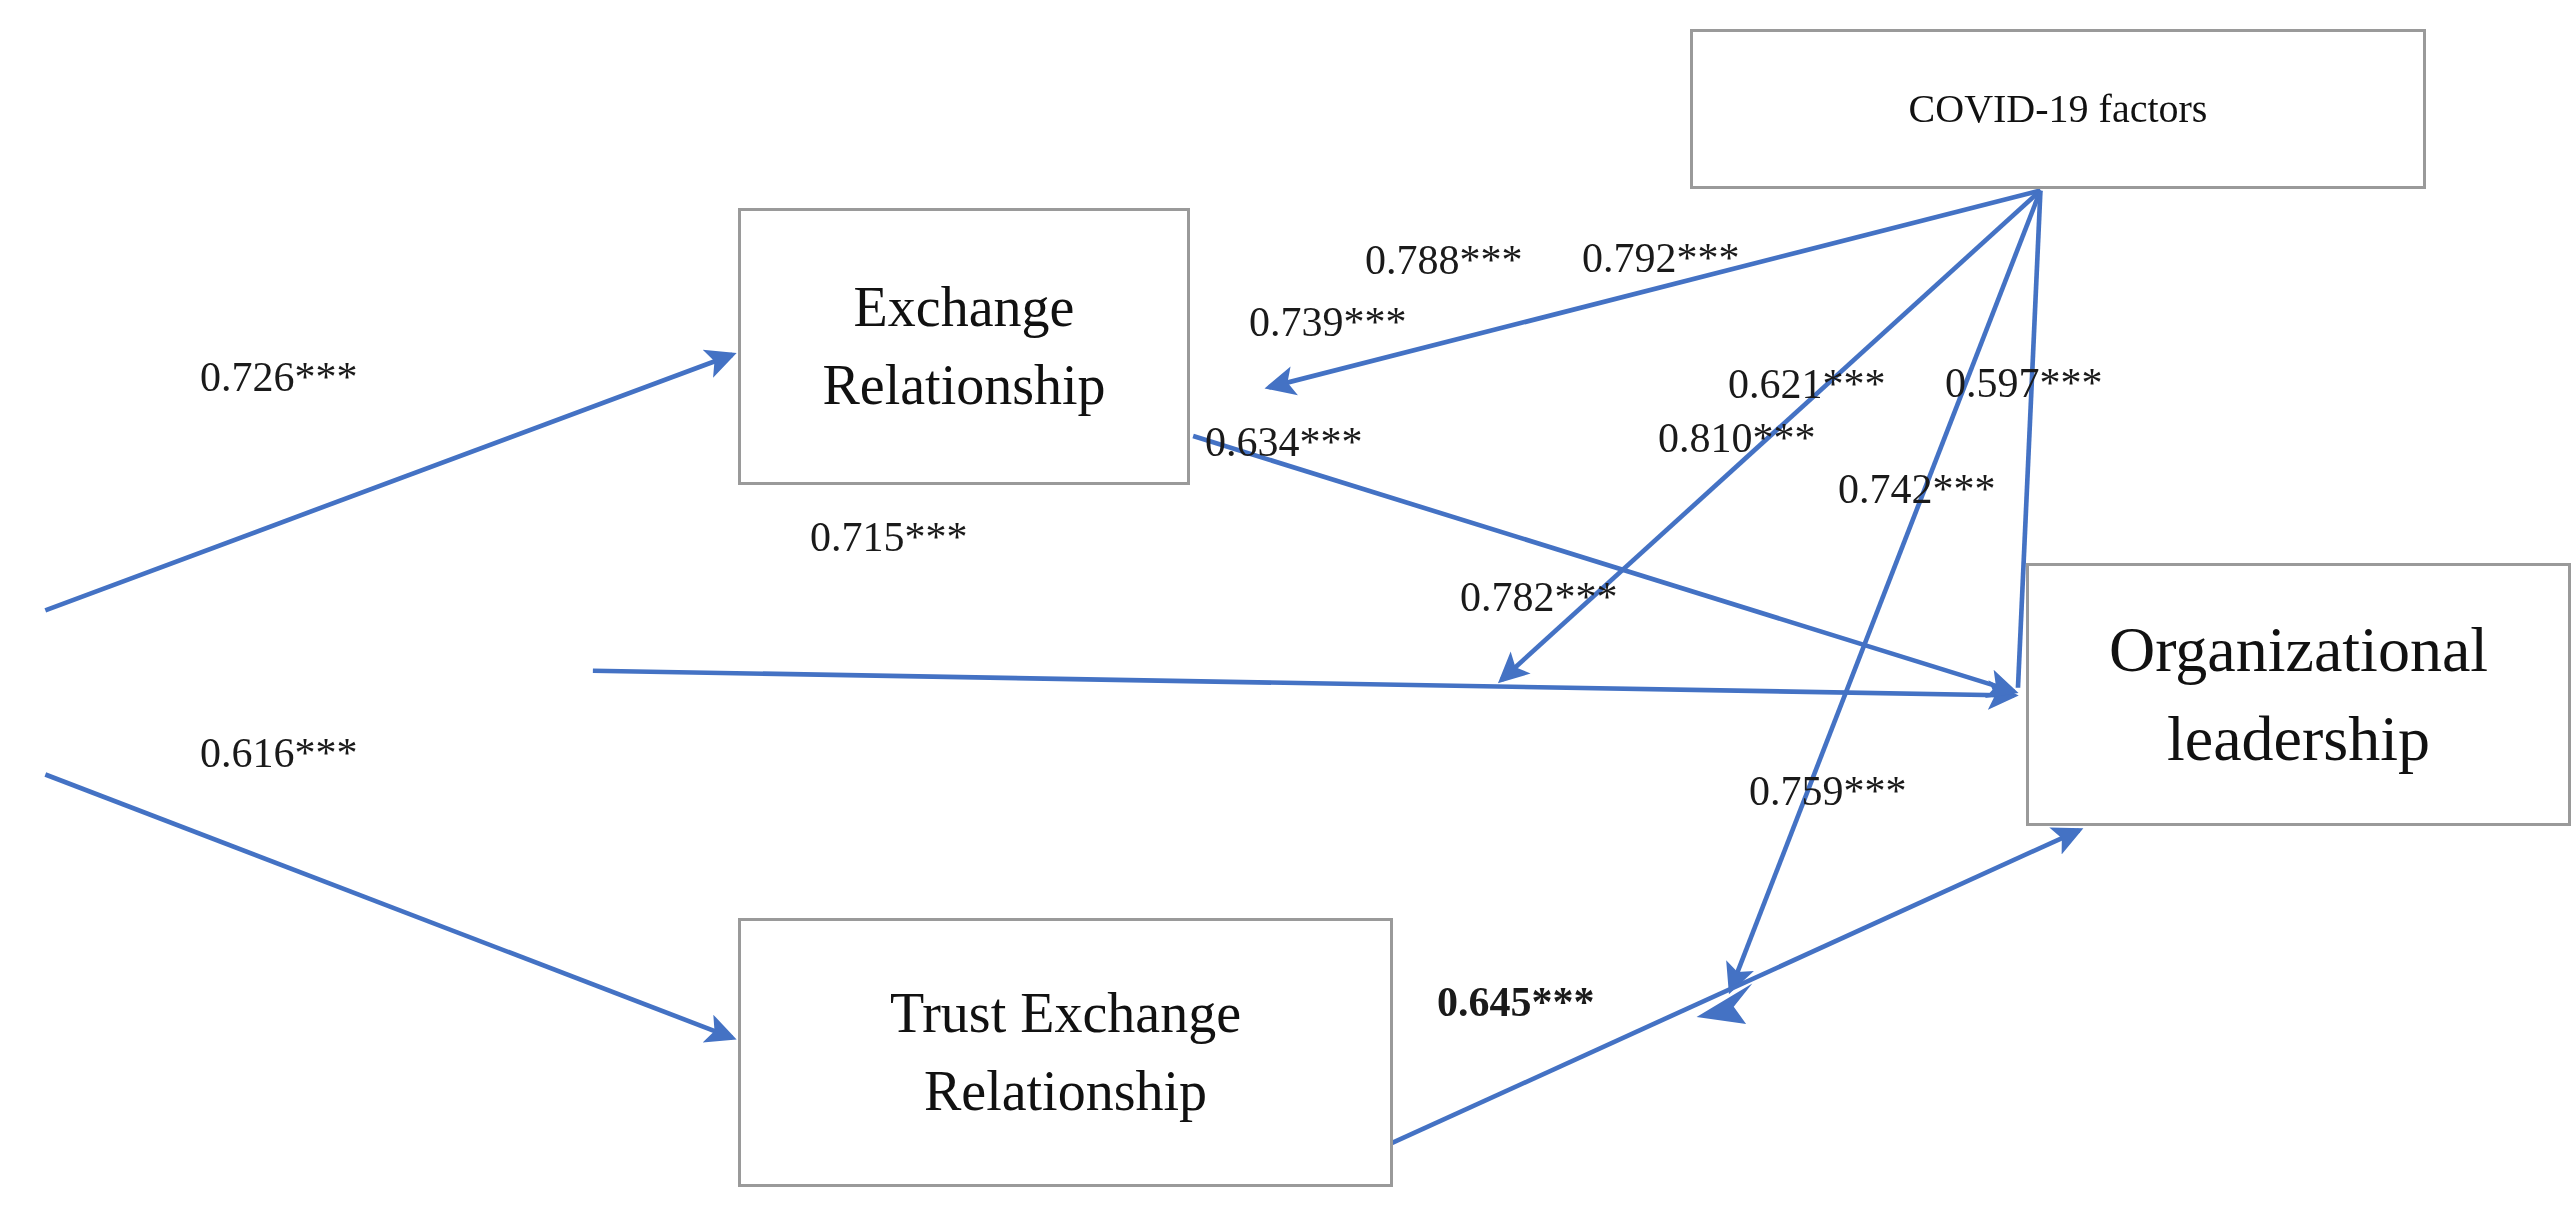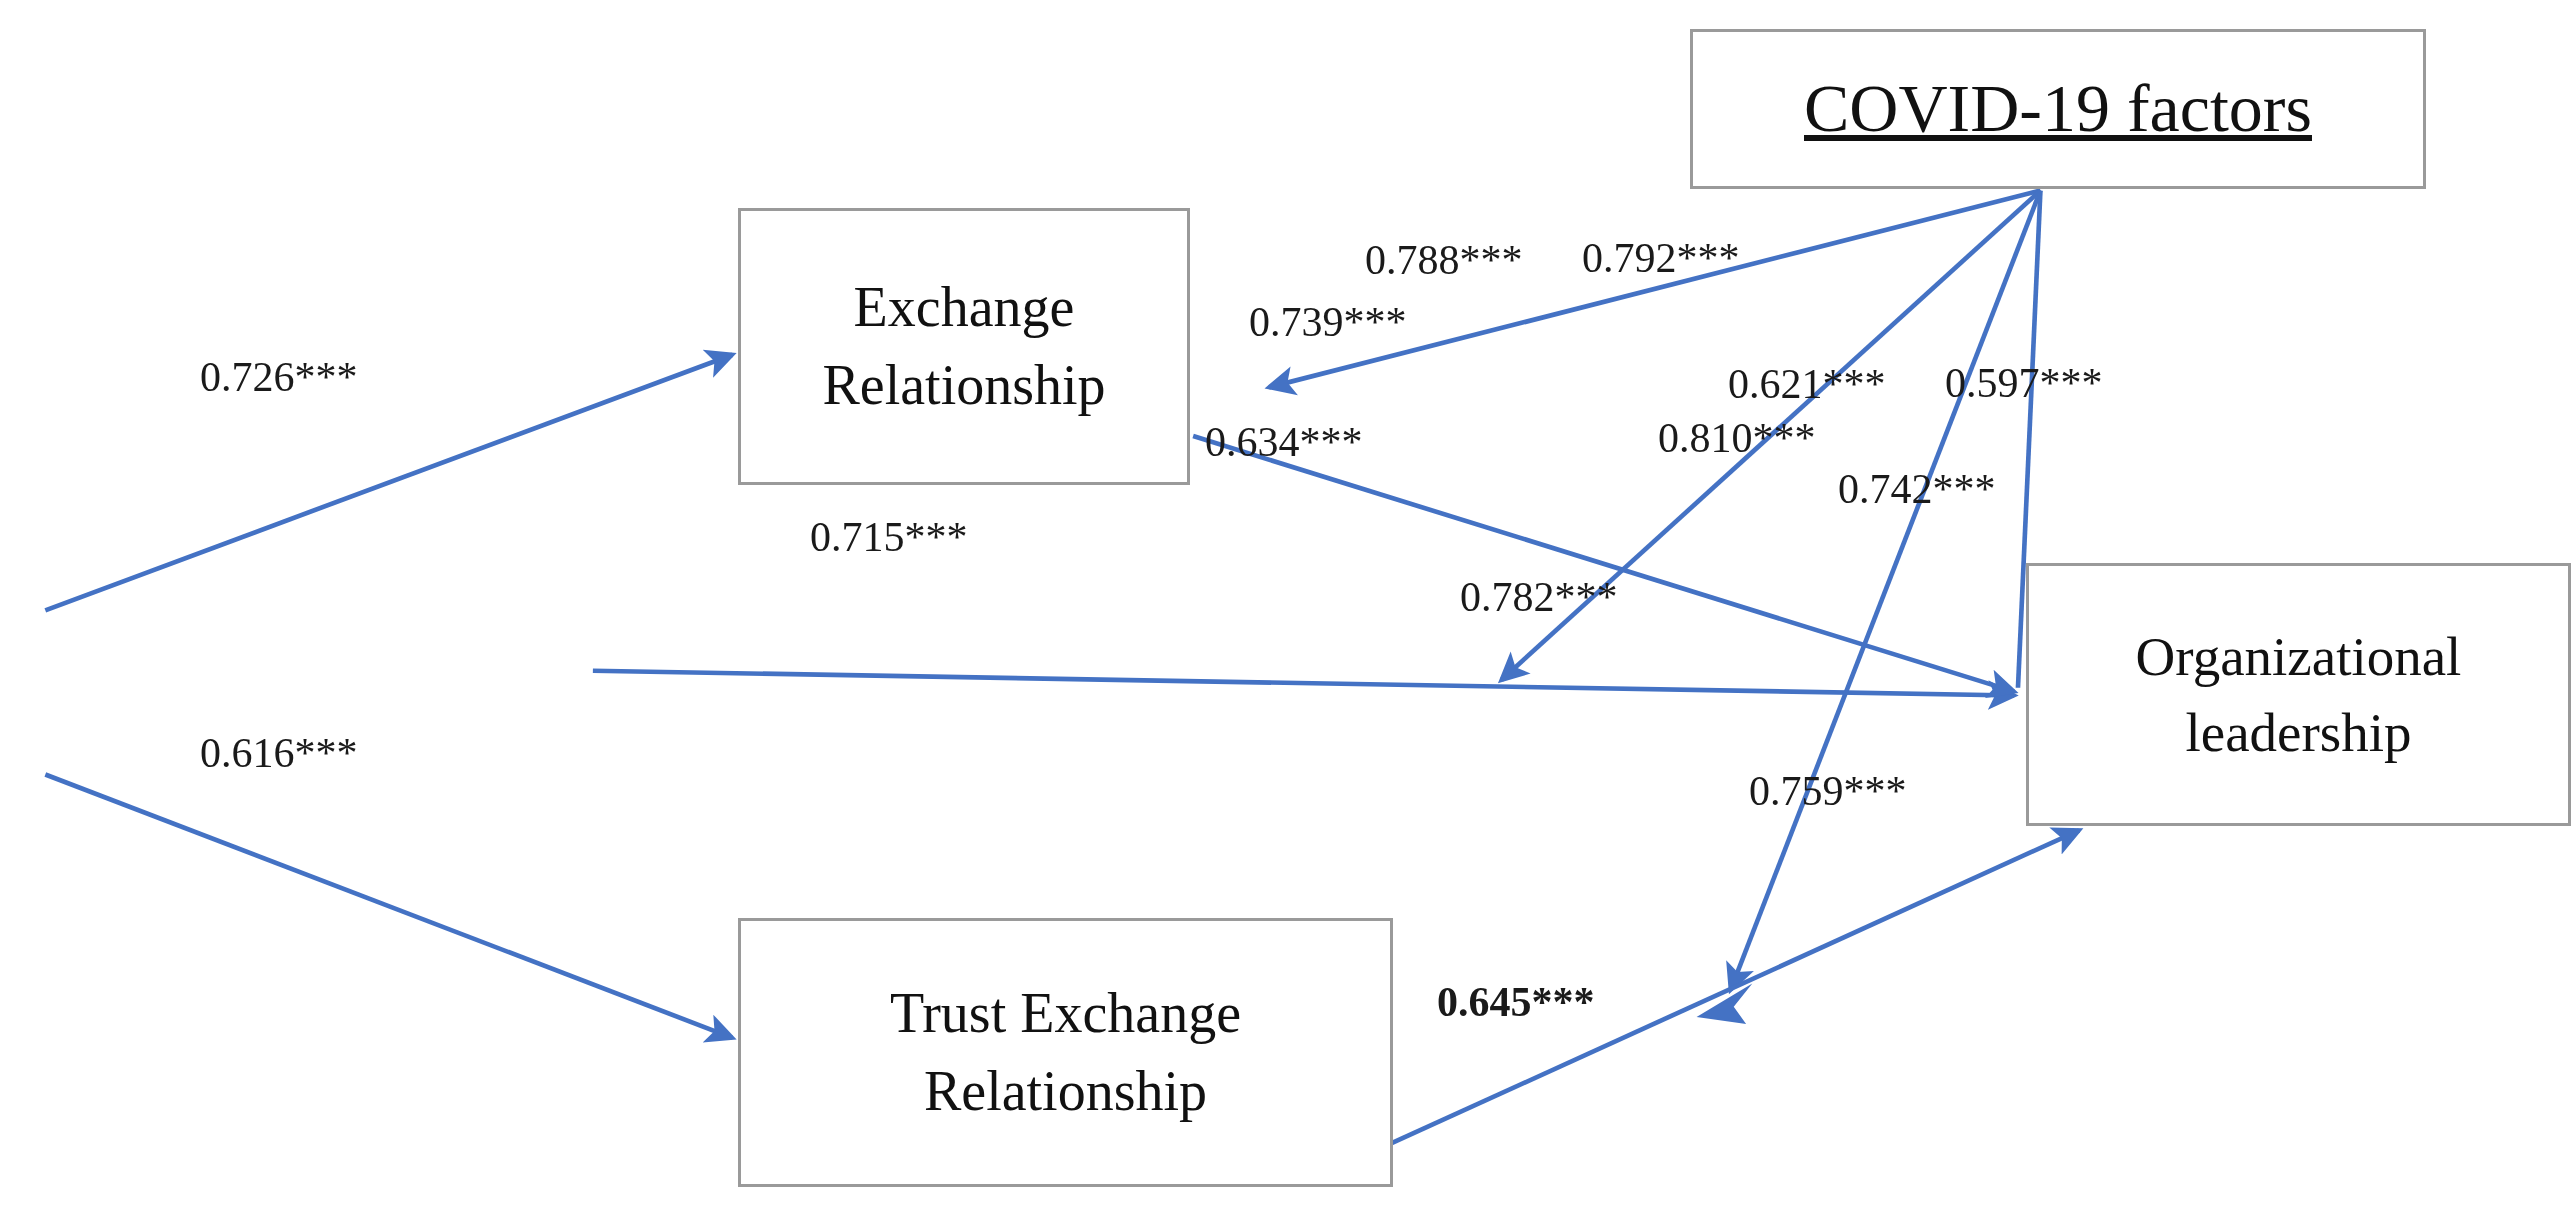--- a/index.html
+++ b/index.html
@@ -98,25 +98,25 @@
   <div class="node-box" style="left:738px; top:208px; width:452px; height:277px; font-size:56px;">
     <span class="node-label">Exchange
 Relationship</span>
   </div>
 
   <div class="node-box" style="left:738px; top:918px; width:655px; height:269px; font-size:56px;">
     <span class="node-label">Trust Exchange
 Relationship</span>
   </div>
 
-  <div class="node-box" style="left:1690px; top:29px; width:736px; height:160px; font-size:68px;text-decoration:underline;">
+  <div class="node-box" style="left:1690px; top:29px; width:736px; height:160px; font-size:40px;">
     <span class="node-label">COVID-19 factors</span>
   </div>
 
-  <div class="node-box" style="left:2026px; top:563px; width:545px; height:263px; font-size:55px;font-family:Liberation Serif, serif;">
+  <div class="node-box" style="left:2026px; top:563px; width:545px; height:263px; font-size:64px;font-family:Liberation Serif, serif;">
     <span class="node-label">Organizational
 leadership</span>
   </div>
 
   <div class="coef-label" style="left:200px; top:353px;">0.726***</div>
 
   <div class="coef-label" style="left:200px; top:729px;">0.616***</div>
 
   <div class="coef-label" style="left:810px; top:513px;">0.715***</div>
 

